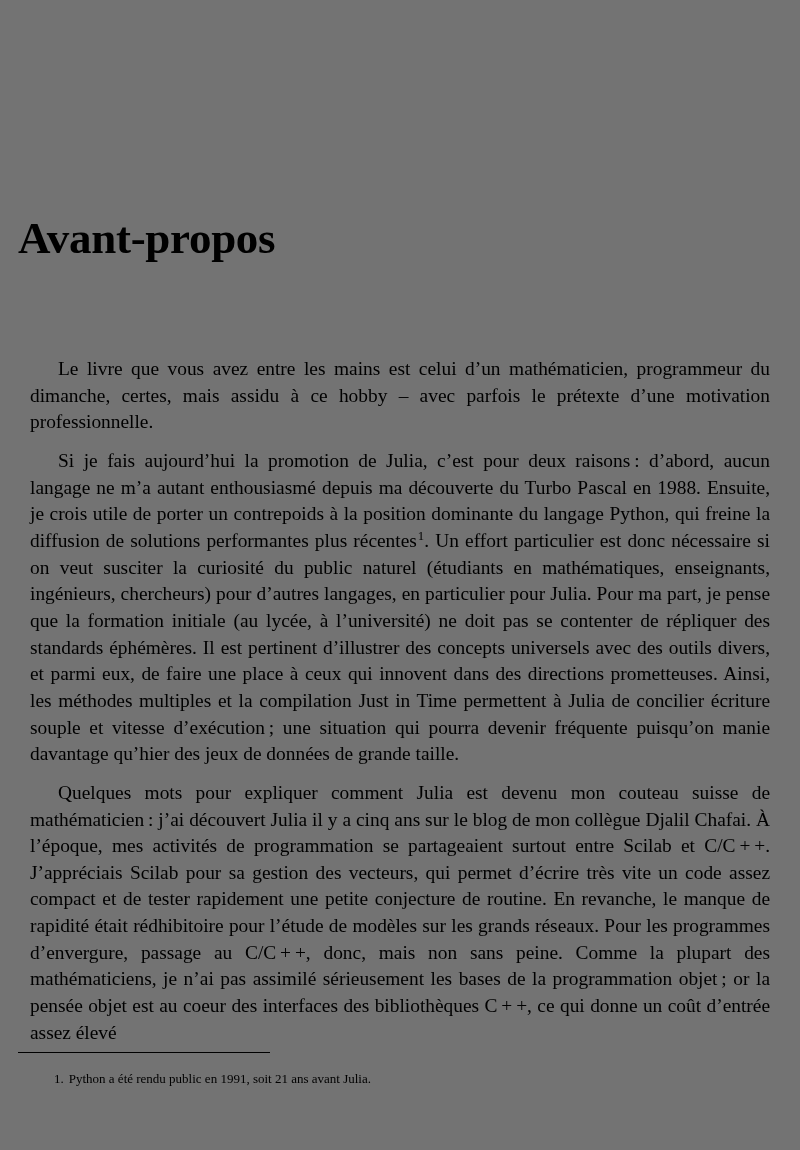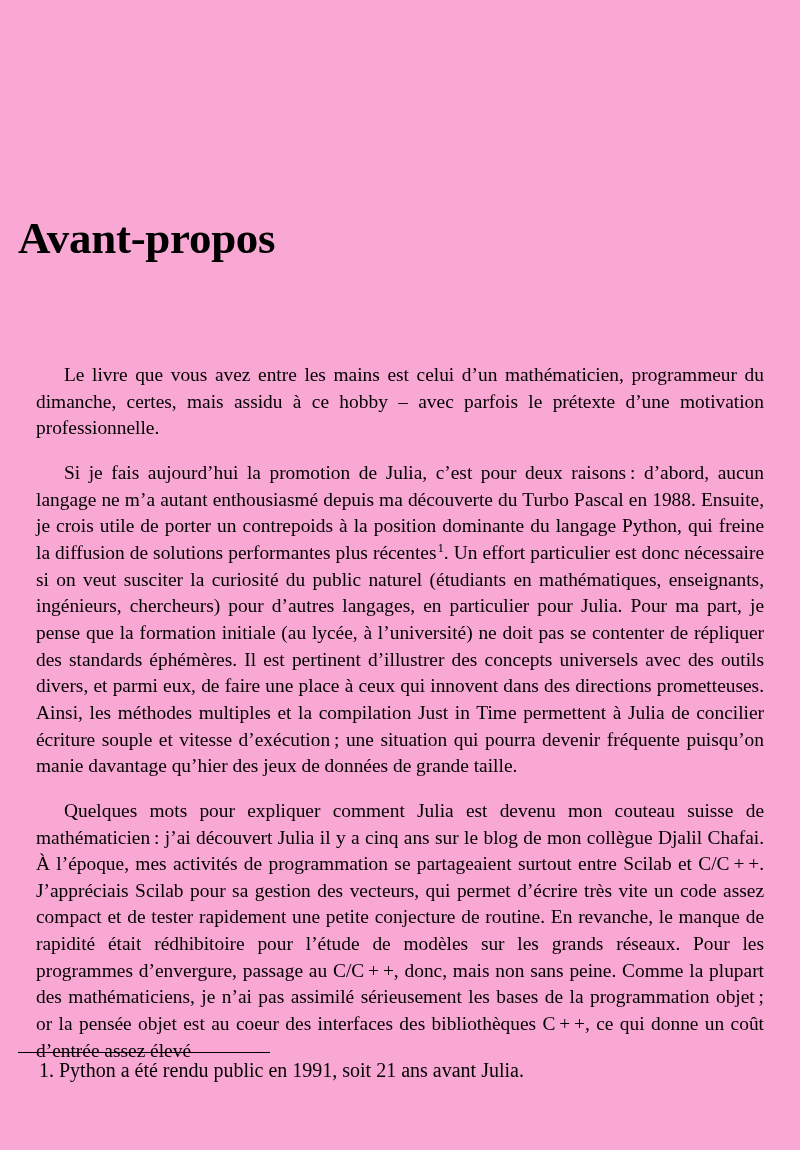--- a/index.html
+++ b/index.html
@@ -16,21 +16,21 @@
     position: relative;
     overflow: hidden;
   }
 
   .page {
     position: absolute;
     left: 0;
     top: 0;
     width: 800px;
     height: 1150px;
-    background: #f9a8d4;
+    background: #737373;
   }
 
   .content {
     position: absolute;
     left: 18px;
     top: 0;
     width: 764px;
   }
 
   
@@ -50,21 +50,21 @@
 
   
   .body-block {
     position: absolute;
     left: 0;
     top: 344px;
     width: 764px;
   }
 
   p.para {
-    margin: 18px;
+    margin: 12px;
     padding: 0;
     font-size: 19.4px;
     line-height: 26.65px;
     text-align: justify;
     text-justify: inter-word;
     text-indent: 28px;
     hyphens: manual;
     -webkit-hyphens: manual;
     word-spacing: 0px;
   }
@@ -96,23 +96,23 @@
   .footnote-rule {
     width: 252px;
     height: 0;
     border: 0;
     border-top: 1.3px solid #000000;
     margin: 0 0 7px 0;
     padding: 0;
   }
 
   .footnote {
-    margin: 1px;
+    margin: 16px;
     padding: 0;
-    font-size: 20px;
+    font-size: 13px;
     line-height: 20px;
     text-align: left;
     padding-left: 20px;
     text-indent: 0;
   }
 
   .footnote .fn-num {
     margin-right: 5px;
   }
 </style>

